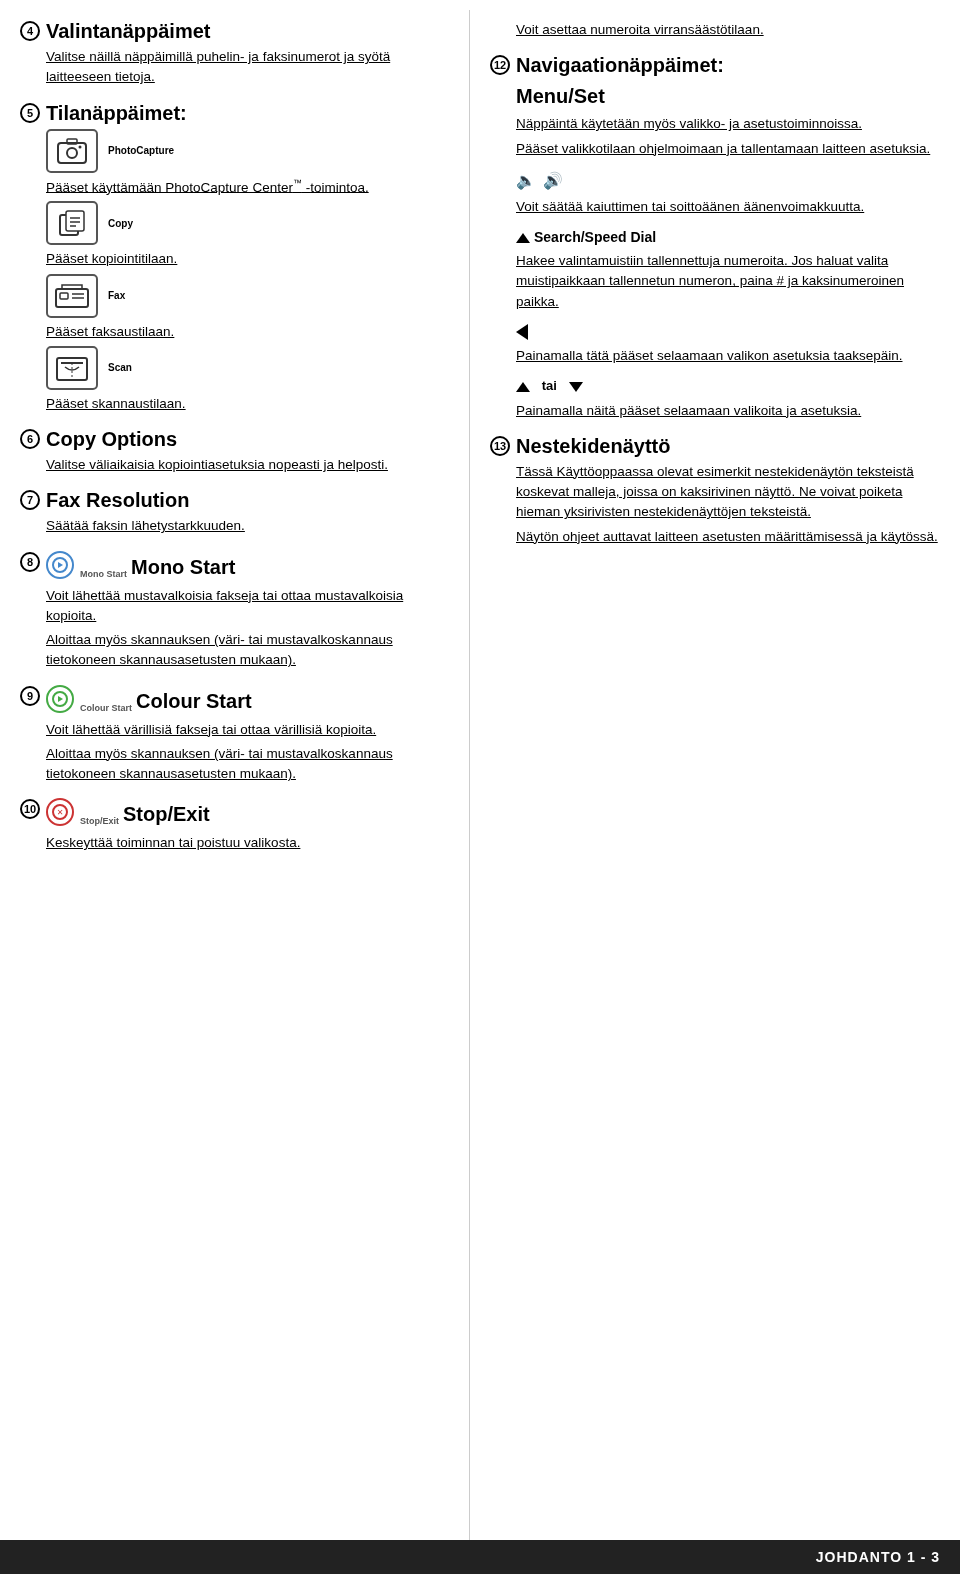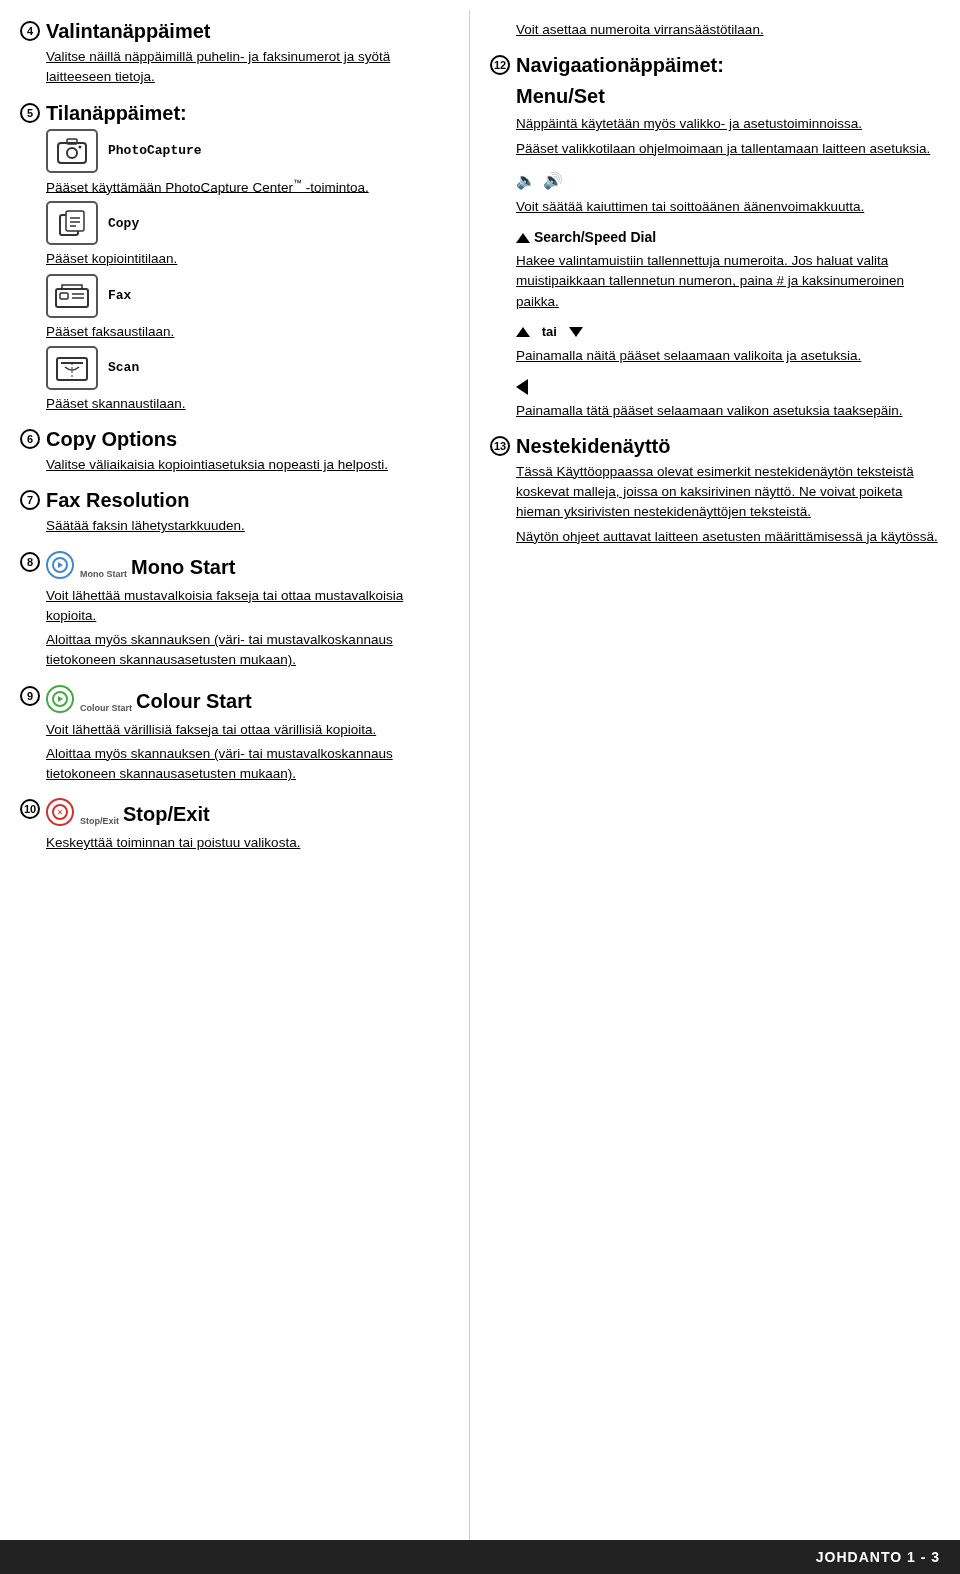--- a/index.html
+++ b/index.html
@@ -81,22 +81,21 @@
       border-radius: 5px;
       display: flex;
       align-items: center;
       justify-content: center;
       margin-right: 10px;
       font-size: 20px;
       flex-shrink: 0;
     }
     .icon-label {
       font-weight: bold;
-      font-size: 13px;
-      font-family: Liberation Mono, monospace;
+      font-size: 10px;
     }
     .body-text {
       font-size: 13.5px;
       line-height: 1.5;
       margin-bottom: 4px;
       text-decoration: underline;
     }
     .mono-start-icon {
       display: inline-flex;
       align-items: center;
@@ -424,34 +423,34 @@
             <span style="margin-right:2px;">
               <span class="triangle-up"></span>
             </span>
             <span class="search-speed-title">Search/Speed Dial</span>
           </div>
           <div class="body-text">Hakee valintamuistiin tallennettuja numeroita. Jos haluat valita muistipaikkaan tallennetun numeron, paina # ja kaksinumeroinen paikka.</div>
         </div>
 
         <div class="subsection">
           <div style="margin-bottom:4px;">
+            <span class="triangle-left"></span>
+          </div>
+          <div class="body-text">Painamalla tätä pääset selaamaan valikon asetuksia taaksepäin.</div>
+        </div>
+
+        <div class="subsection">
+          <div style="margin-bottom:4px;">
             <span class="triangle-up"></span>
             <span style="font-size:13px; font-weight:bold; margin: 0 6px;">tai</span>
             <span class="triangle-down"></span>
           </div>
           <div class="body-text">Painamalla näitä pääset selaamaan valikoita ja asetuksia.</div>
         </div>
 
-        <div class="subsection">
-          <div style="margin-bottom:4px;">
-            <span class="triangle-left"></span>
-          </div>
-          <div class="body-text">Painamalla tätä pääset selaamaan valikon asetuksia taaksepäin.</div>
-        </div>
-
       </div>
     </div>
 
     <div class="section">
       <div class="section-header">
         <span class="circle-num">13</span>
         <span class="section-title">Nestekidenäyttö</span>
       </div>
       <div class="section-body">
         <div class="body-text">Tässä Käyttöoppaassa olevat esimerkit nestekidenäytön teksteistä koskevat malleja, joissa on kaksirivinen näyttö. Ne voivat poiketa hieman yksirivisten nestekidenäyttöjen teksteistä.</div>

